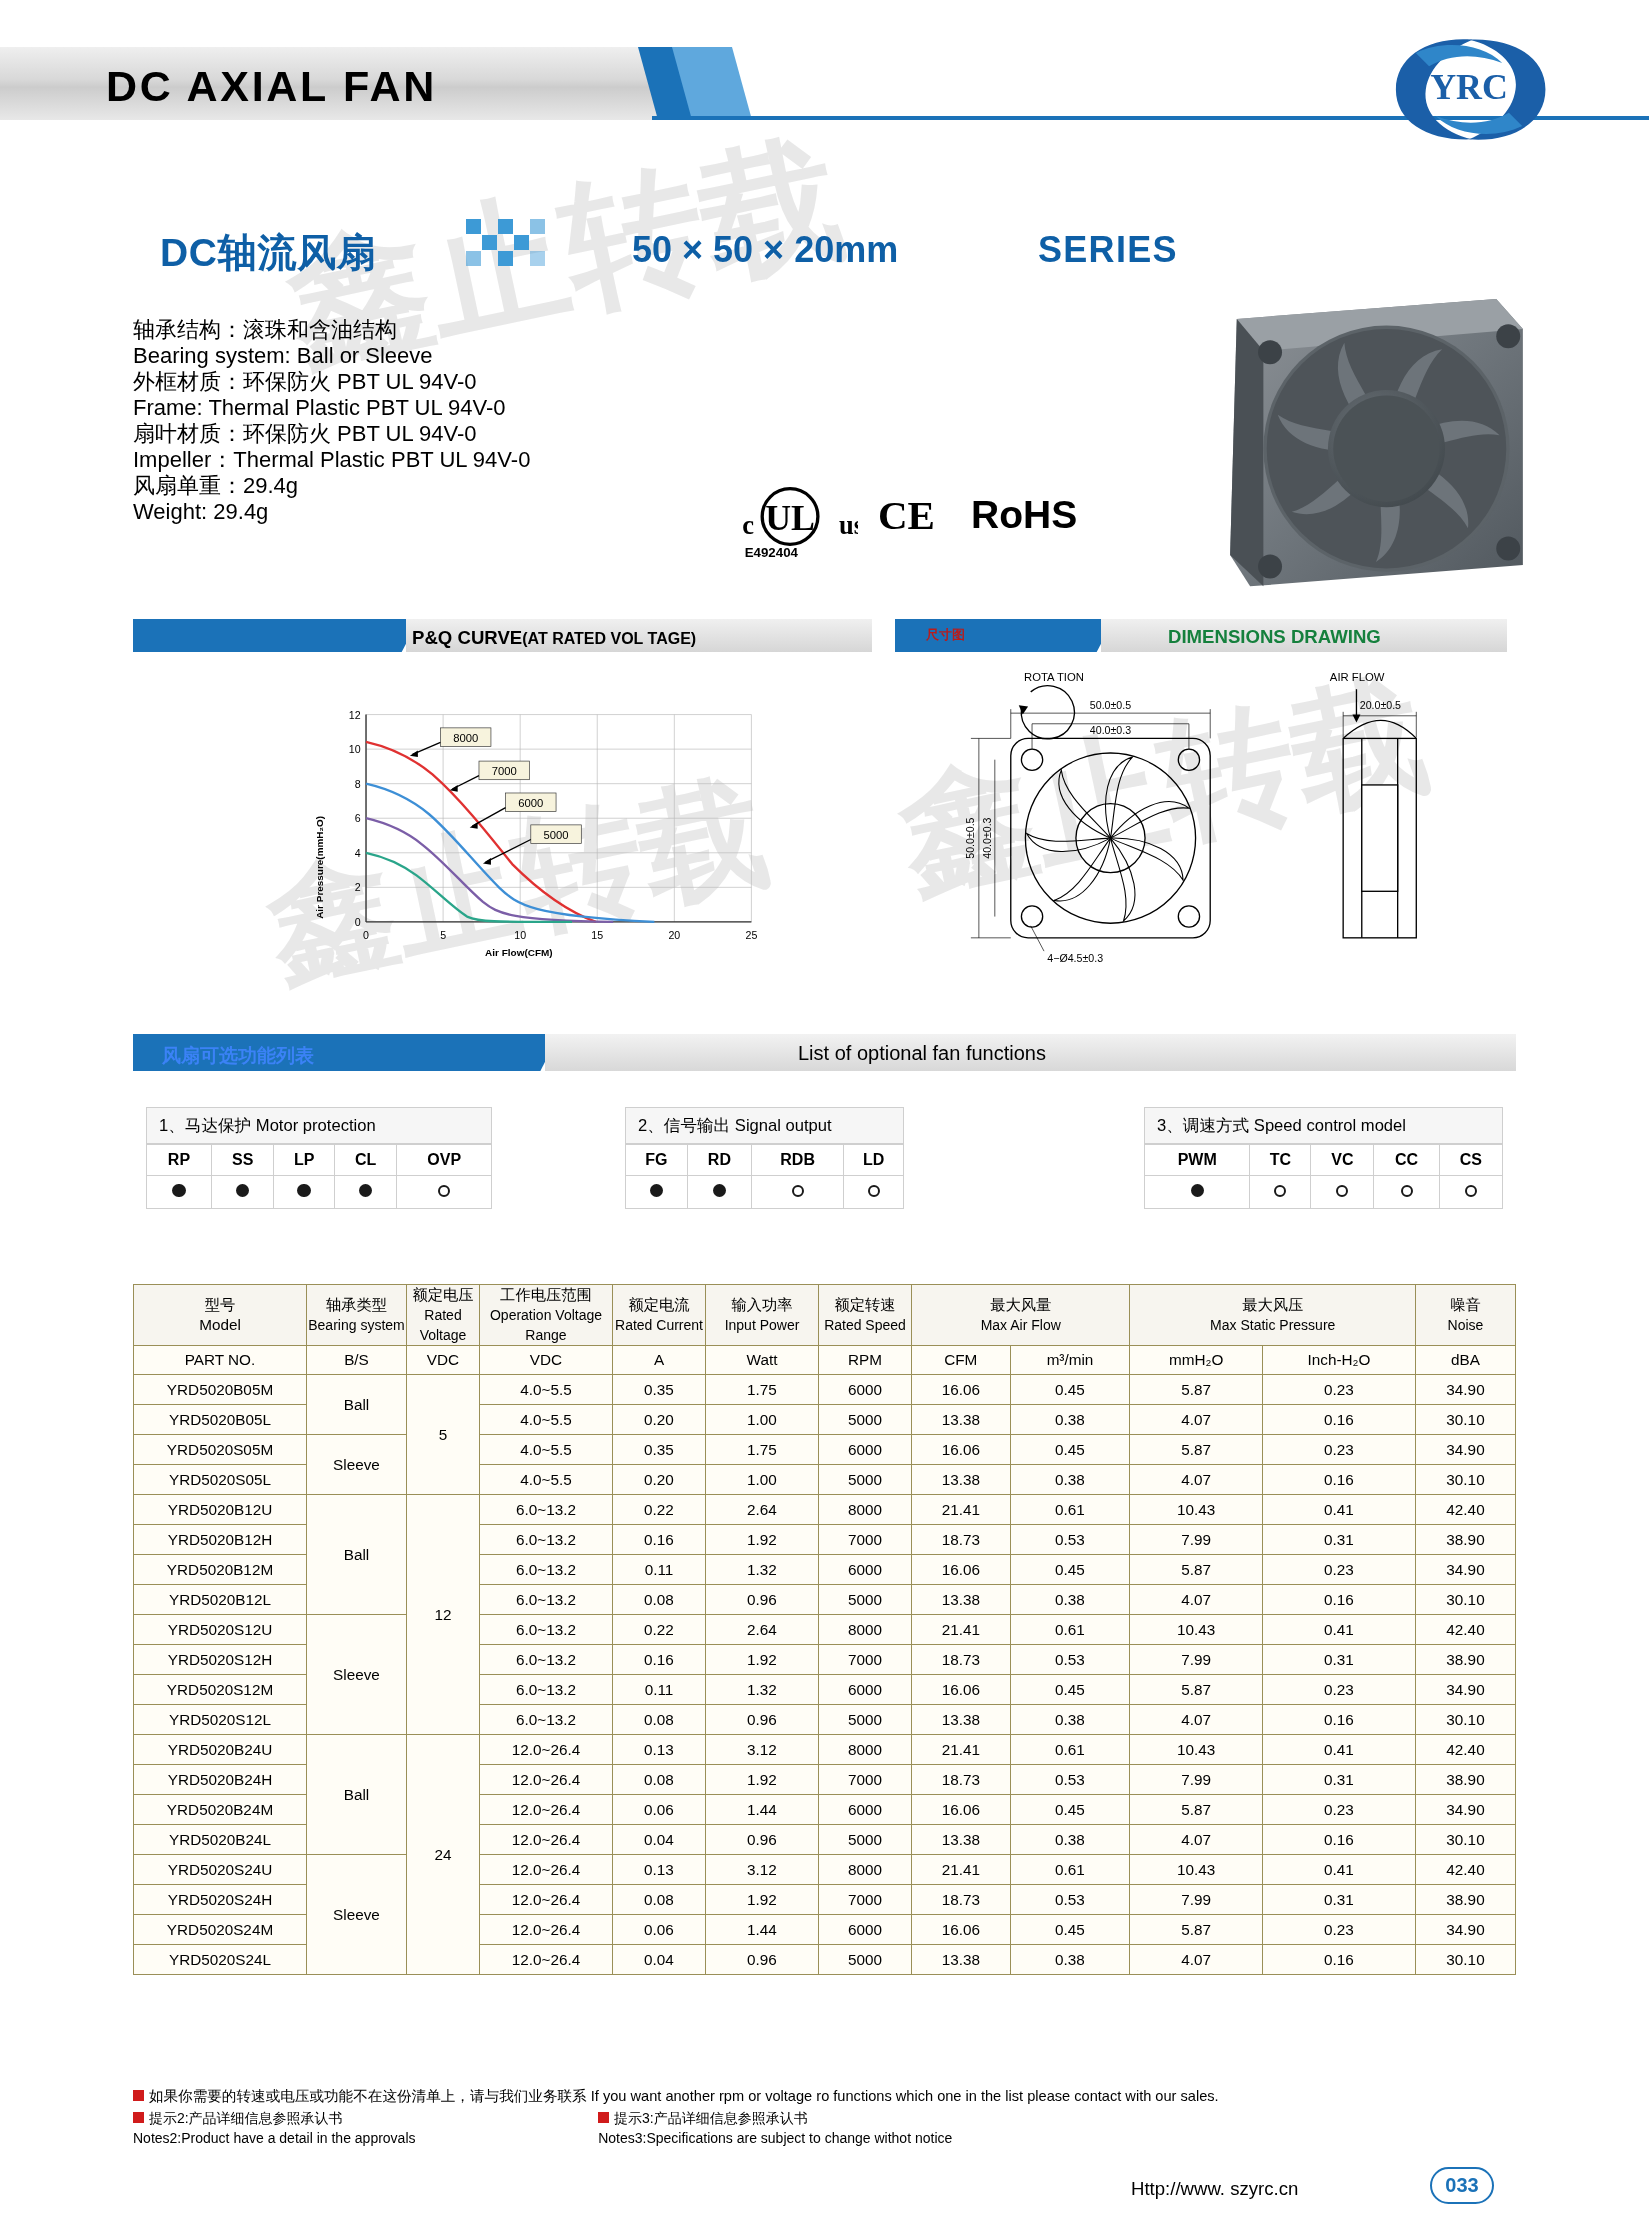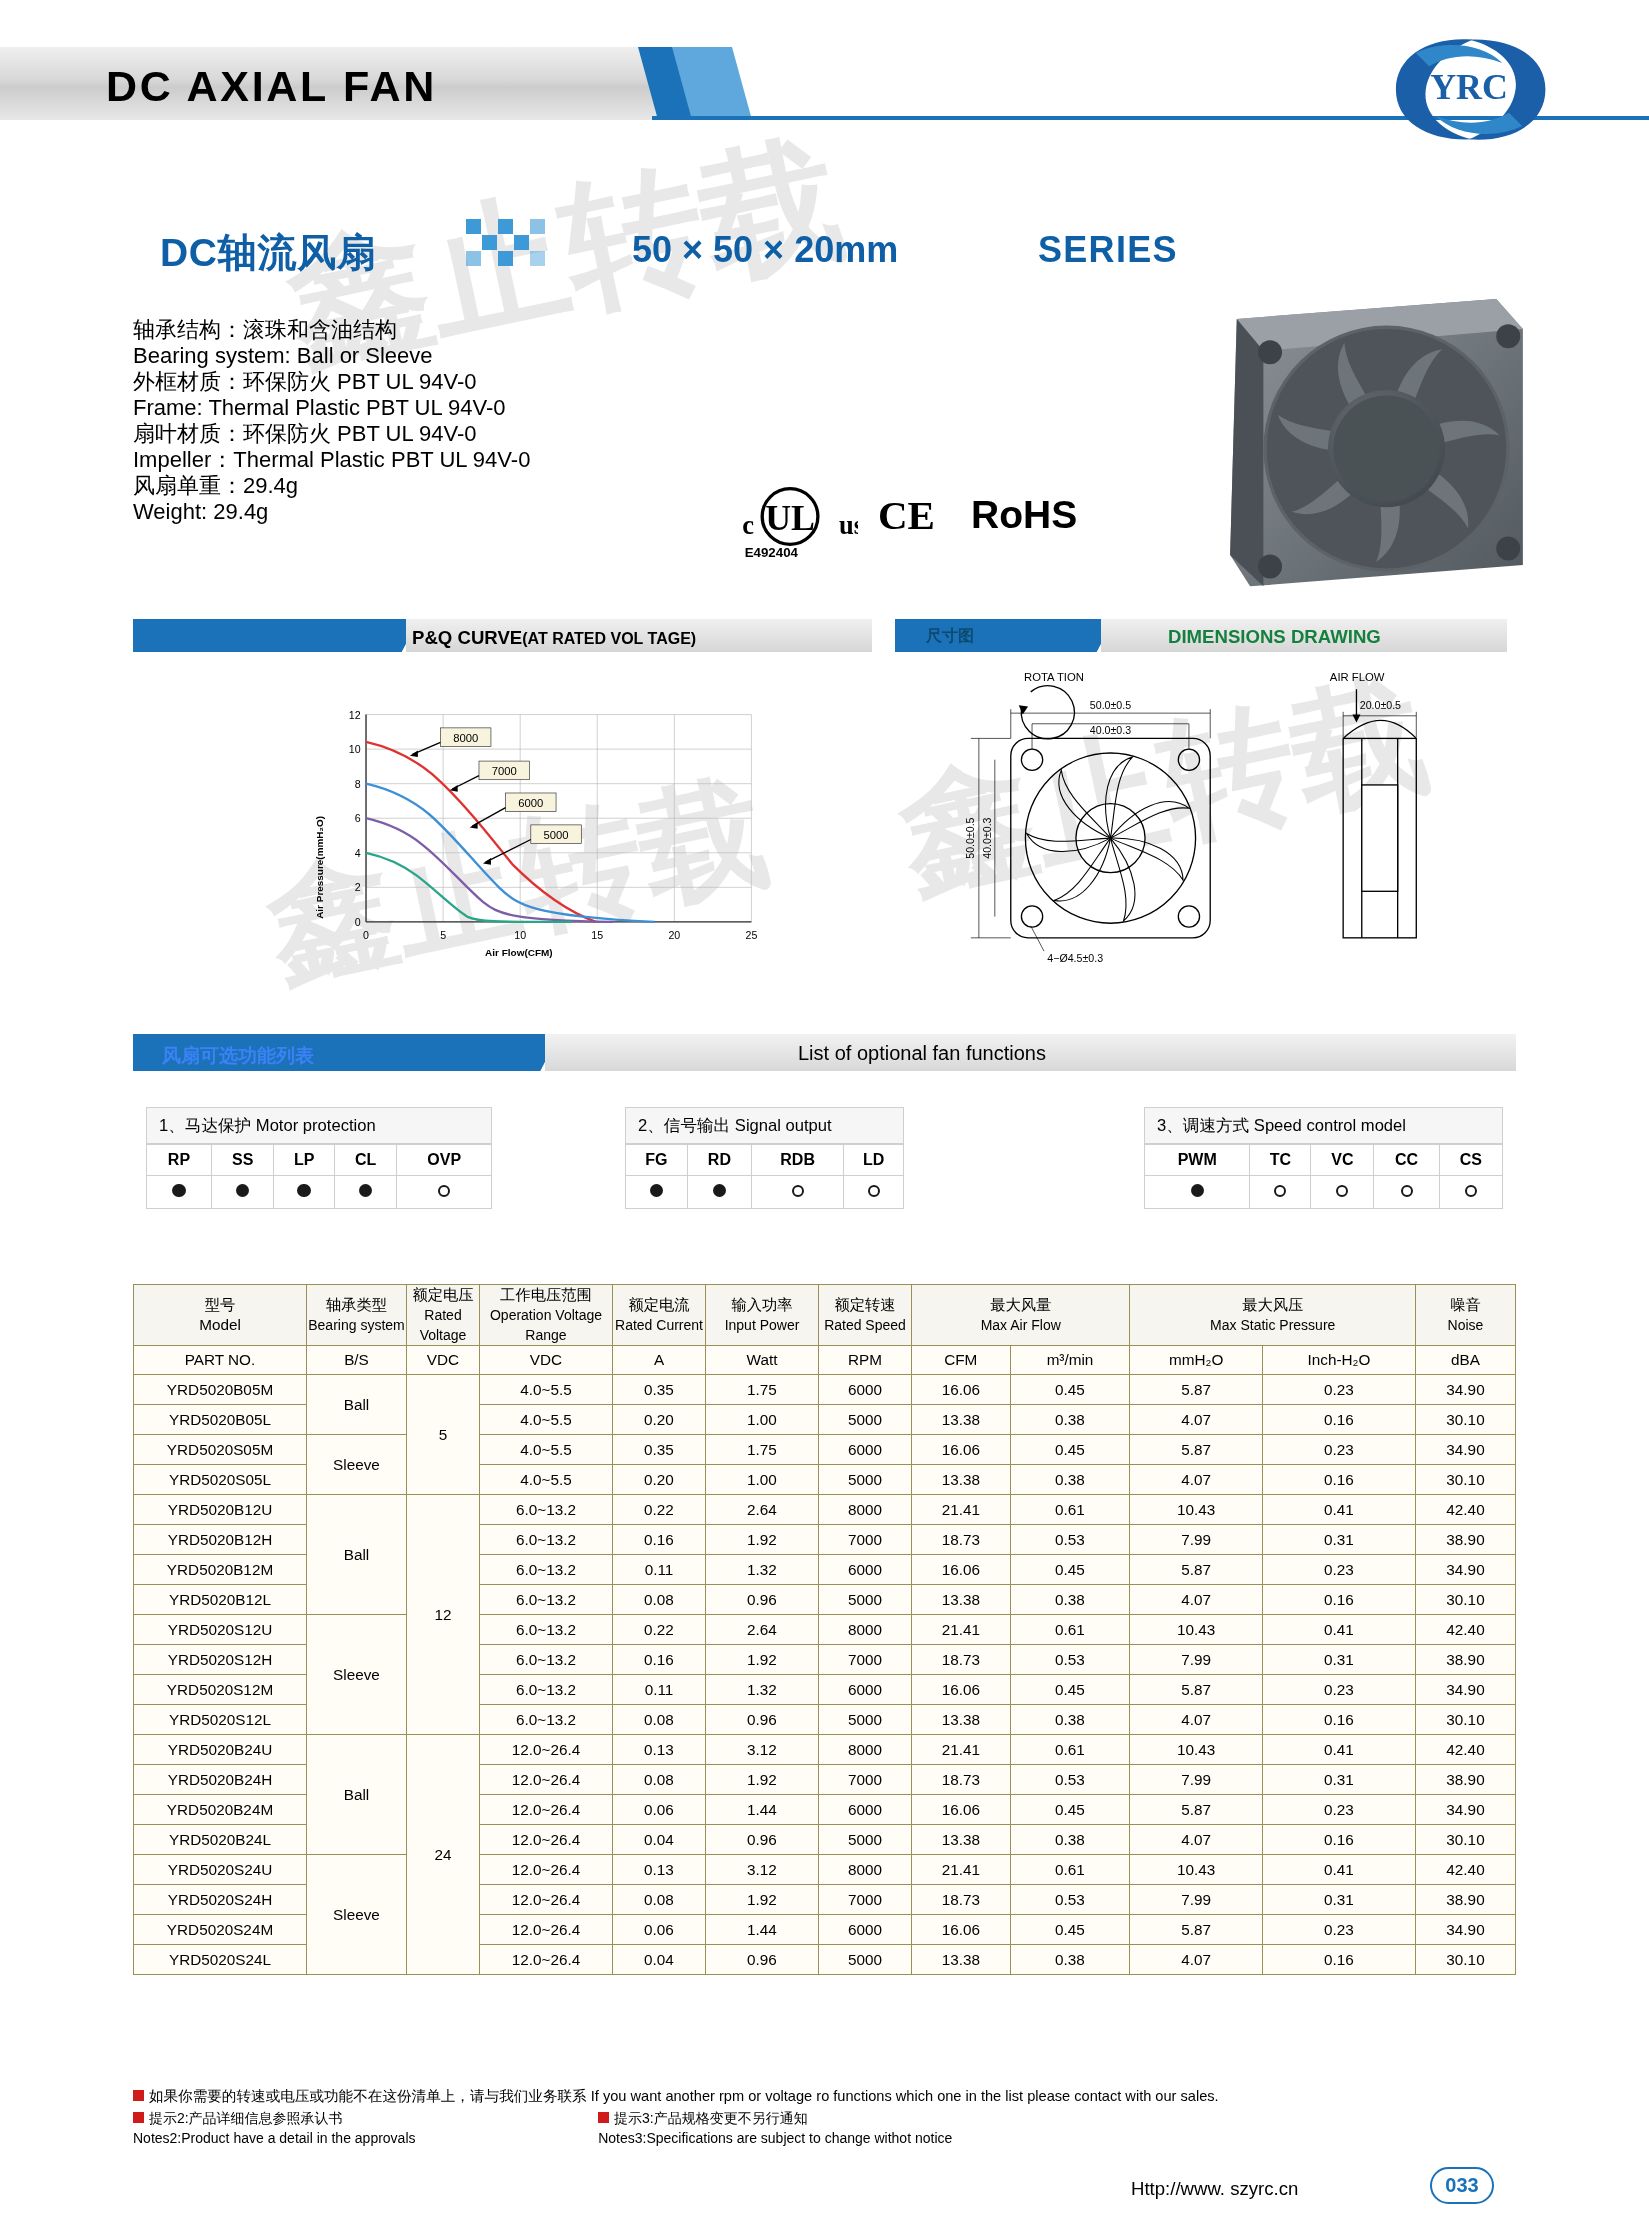--- a/index.html
+++ b/index.html
@@ -83,21 +83,21 @@
   
   .secbar { position:absolute; height: 33px; }
   .secbar .blue {
     position:absolute; left:0; top:0; height:33px; background:#1b72b8;
     clip-path: polygon(0 0, 100% 0, calc(100% - 17.3px) 100%, 0 100%);
   }
   .secbar .grey {
     position:absolute; top:0; height:33px; background: linear-gradient(to bottom,#f0f0f0,#d6d6d6);
   }
   .secbar .bluetext {
-    position:absolute; color:#0c4a6e; font-size: 16px; font-weight:bold; top: 7.3px;
+    position:absolute; color:#b91c1c; font-size: 13px; font-weight:bold; top: 7.3px;
   }
   .secbar .greytext {
     position:absolute; color:#15803d; font-size: 18.6px; font-weight: bold; top: 6.7px;
   }
 
   
   .pq-box { position:absolute; left: 133px; top: 619px; width: 738px; height: 33px; }
   .pq-label { position:absolute; left: 412px; top: 627px; font-size: 18.6px; font-weight:bold; }
   .chart { position:absolute; left: 286px; top: 688px; width: 572px; height: 299px; }
 
@@ -806,21 +806,21 @@
 <div class="notes">
   <div class="note-line1">
     <span class="note-red"></span><span>如果你需要的转速或电压或功能不在这份清单上，请与我们业务联系 If you want another rpm or voltage ro functions which one in the list please contact with our sales.</span>
   </div>
   <div class="notecols">
     <div class="notecol">
       <div><span class="note-red"></span><span>提示2:产品详细信息参照承认书</span></div>
       <div>Notes2:Product have a detail in the approvals</div>
     </div>
     <div class="notecol">
-      <div><span class="note-red"></span><span>提示3:产品规格变更不另行通知</span></div>
+      <div><span class="note-red"></span><span>提示3:产品详细信息参照承认书</span></div>
       <div>Notes3:Specifications are subject to change withot notice</div>
     </div>
   </div>
 </div>
 
 <div class="footer-url">Http://www. szyrc.cn</div>
 <div class="page-badge">033</div>
 
 
 </body></html>

